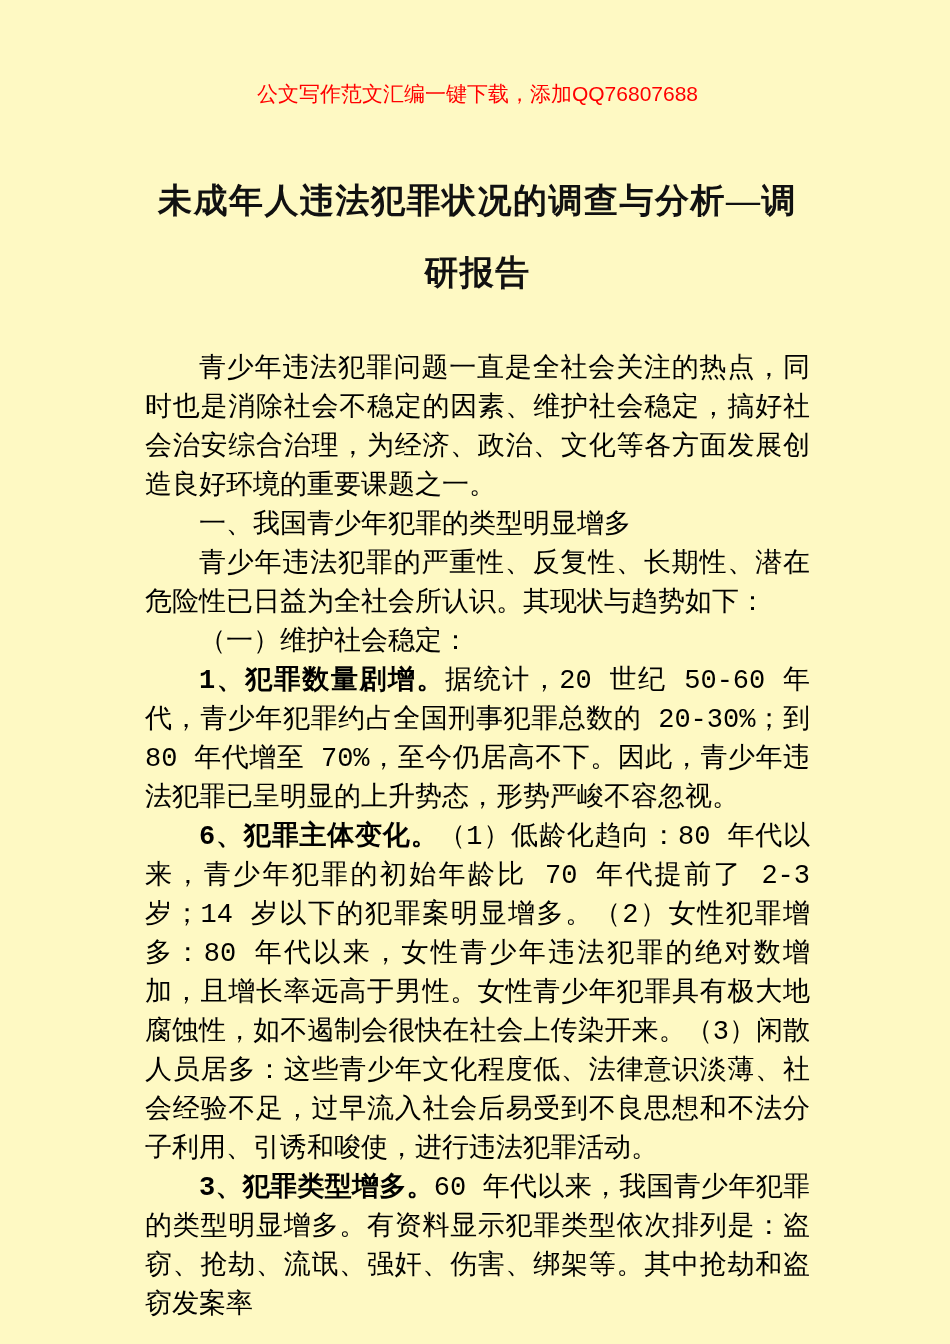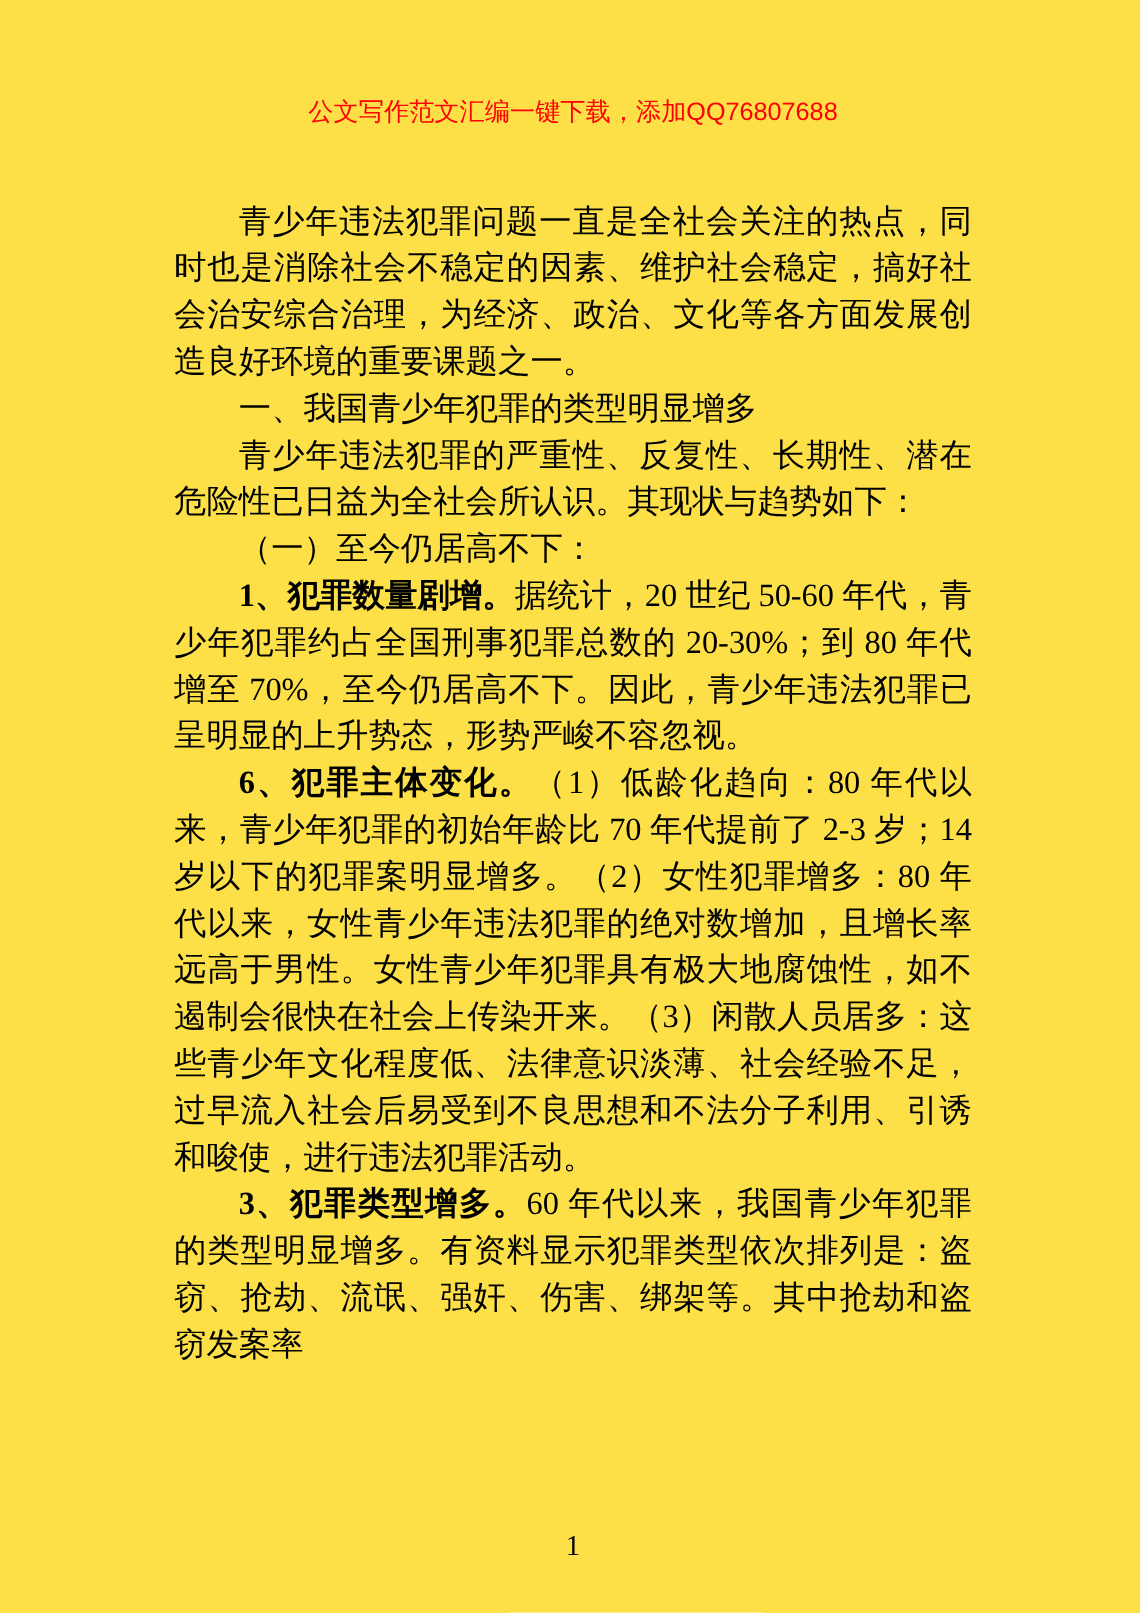--- a/index.html
+++ b/index.html
@@ -4,23 +4,23 @@
 <style>
   html, body {
     margin: 0;
     padding: 0;
     background: #fbfbfb;
   }
   .page {
     width: 950px;
     height: 1344px;
     margin: 0 auto;
-    background: #fde047;
+    background: #fef9c3;
     box-sizing: border-box;
-    padding: 80px 140px 30px 145px;
+    padding: 80px 140px 41px 145px;
     overflow: hidden;
     font-family: "Liberation Serif", "DejaVu Serif", serif;
     color: #000000;
     display: flex;
     flex-direction: column;
   }
   .banner {
     color: #ff0000;
     font-family: "Liberation Sans", "DejaVu Sans", sans-serif;
     font-size: 21px;
@@ -33,20 +33,21 @@
     font-size: 34px;
     font-weight: bold;
     letter-spacing: 1.5px;
     text-align: center;
     line-height: 2.1;
     margin: 0 0 42px 0;
     color: #111111;
   }
   .body-text {
     flex: 1 1 auto;
+    font-family: Liberation Mono, monospace;
   }
   .para {
     margin: 0;
     font-size: 27px;
     line-height: 39px;
     text-align: justify;
     text-indent: 2em;
     word-break: break-all;
   }
   .para .lead {
@@ -60,30 +61,31 @@
     color: #000000;
   }
 </style>
 </head>
 <body>
 
 <div class="page">
 
   <p class="banner">公文写作范文汇编一键下载，添加QQ76807688</p>
 
+  <h1 class="doc-title">未成年人违法犯罪状况的调查与分析—调研报告</h1>
 
   <div class="body-text">
 
     <p class="para"><span class="lead"></span><span>青少年违法犯罪问题一直是全社会关注的热点，同时也是消除社会不稳定的因素、维护社会稳定，搞好社会治安综合治理，为经济、政治、文化等各方面发展创造良好环境的重要课题之一。</span></p>
 
     <p class="para"><span class="lead"></span><span>一、我国青少年犯罪的类型明显增多</span></p>
 
     <p class="para"><span class="lead"></span><span>青少年违法犯罪的严重性、反复性、长期性、潜在危险性已日益为全社会所认识。其现状与趋势如下：</span></p>
 
-    <p class="para"><span class="lead"></span><span>（一）至今仍居高不下：</span></p>
+    <p class="para"><span class="lead"></span><span>（一）维护社会稳定：</span></p>
 
     <p class="para"><span class="lead">1、犯罪数量剧增。</span><span>据统计，20 世纪 50-60 年代，青少年犯罪约占全国刑事犯罪总数的 20-30%；到 80 年代增至 70%，至今仍居高不下。因此，青少年违法犯罪已呈明显的上升势态，形势严峻不容忽视。</span></p>
 
     <p class="para"><span class="lead">6、犯罪主体变化。</span><span>（1）低龄化趋向：80 年代以来，青少年犯罪的初始年龄比 70 年代提前了 2-3 岁；14 岁以下的犯罪案明显增多。（2）女性犯罪增多：80 年代以来，女性青少年违法犯罪的绝对数增加，且增长率远高于男性。女性青少年犯罪具有极大地腐蚀性，如不遏制会很快在社会上传染开来。（3）闲散人员居多：这些青少年文化程度低、法律意识淡薄、社会经验不足，过早流入社会后易受到不良思想和不法分子利用、引诱和唆使，进行违法犯罪活动。</span></p>
 
     <p class="para"><span class="lead">3、犯罪类型增多。</span><span>60 年代以来，我国青少年犯罪的类型明显增多。有资料显示犯罪类型依次排列是：盗窃、抢劫、流氓、强奸、伤害、绑架等。其中抢劫和盗窃发案率</span></p>
 
   </div>
 
   <div class="footer">1</div>

